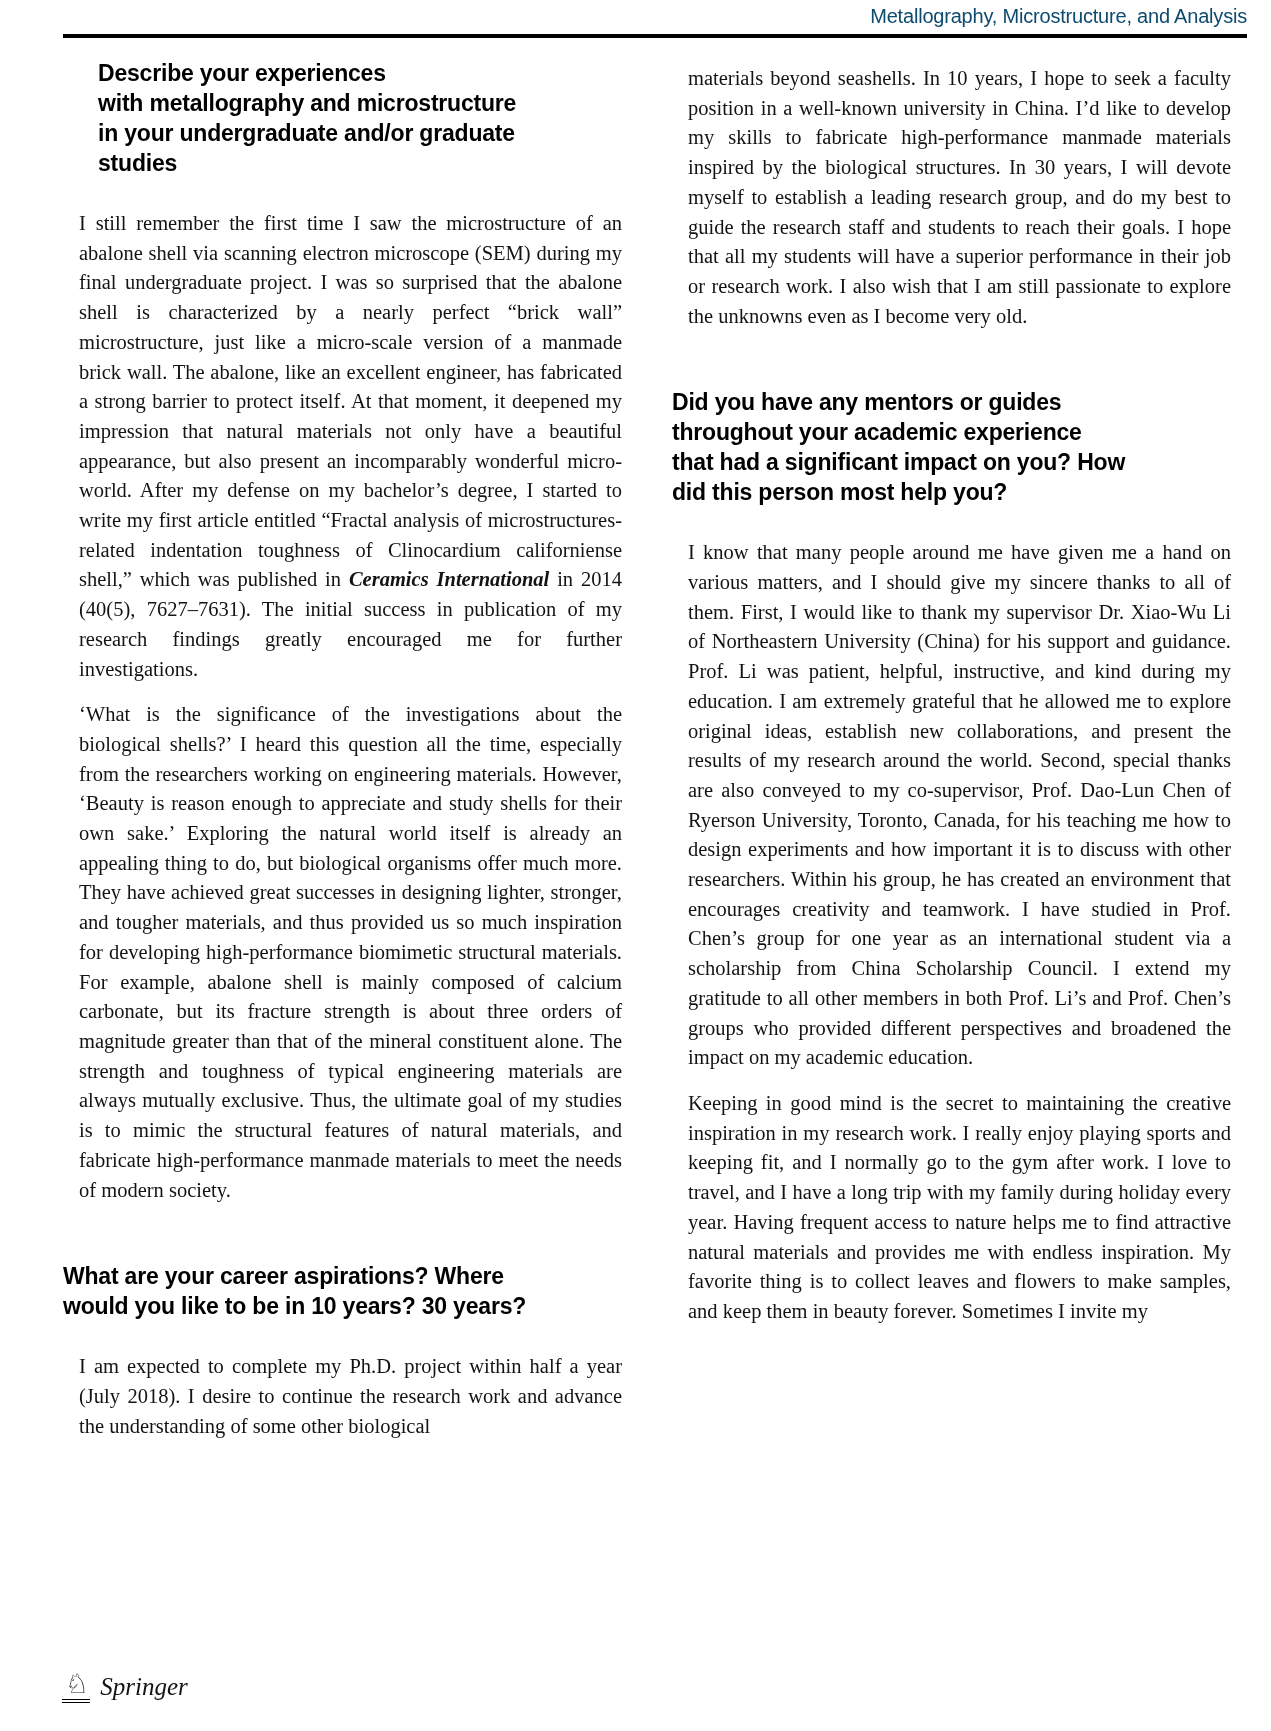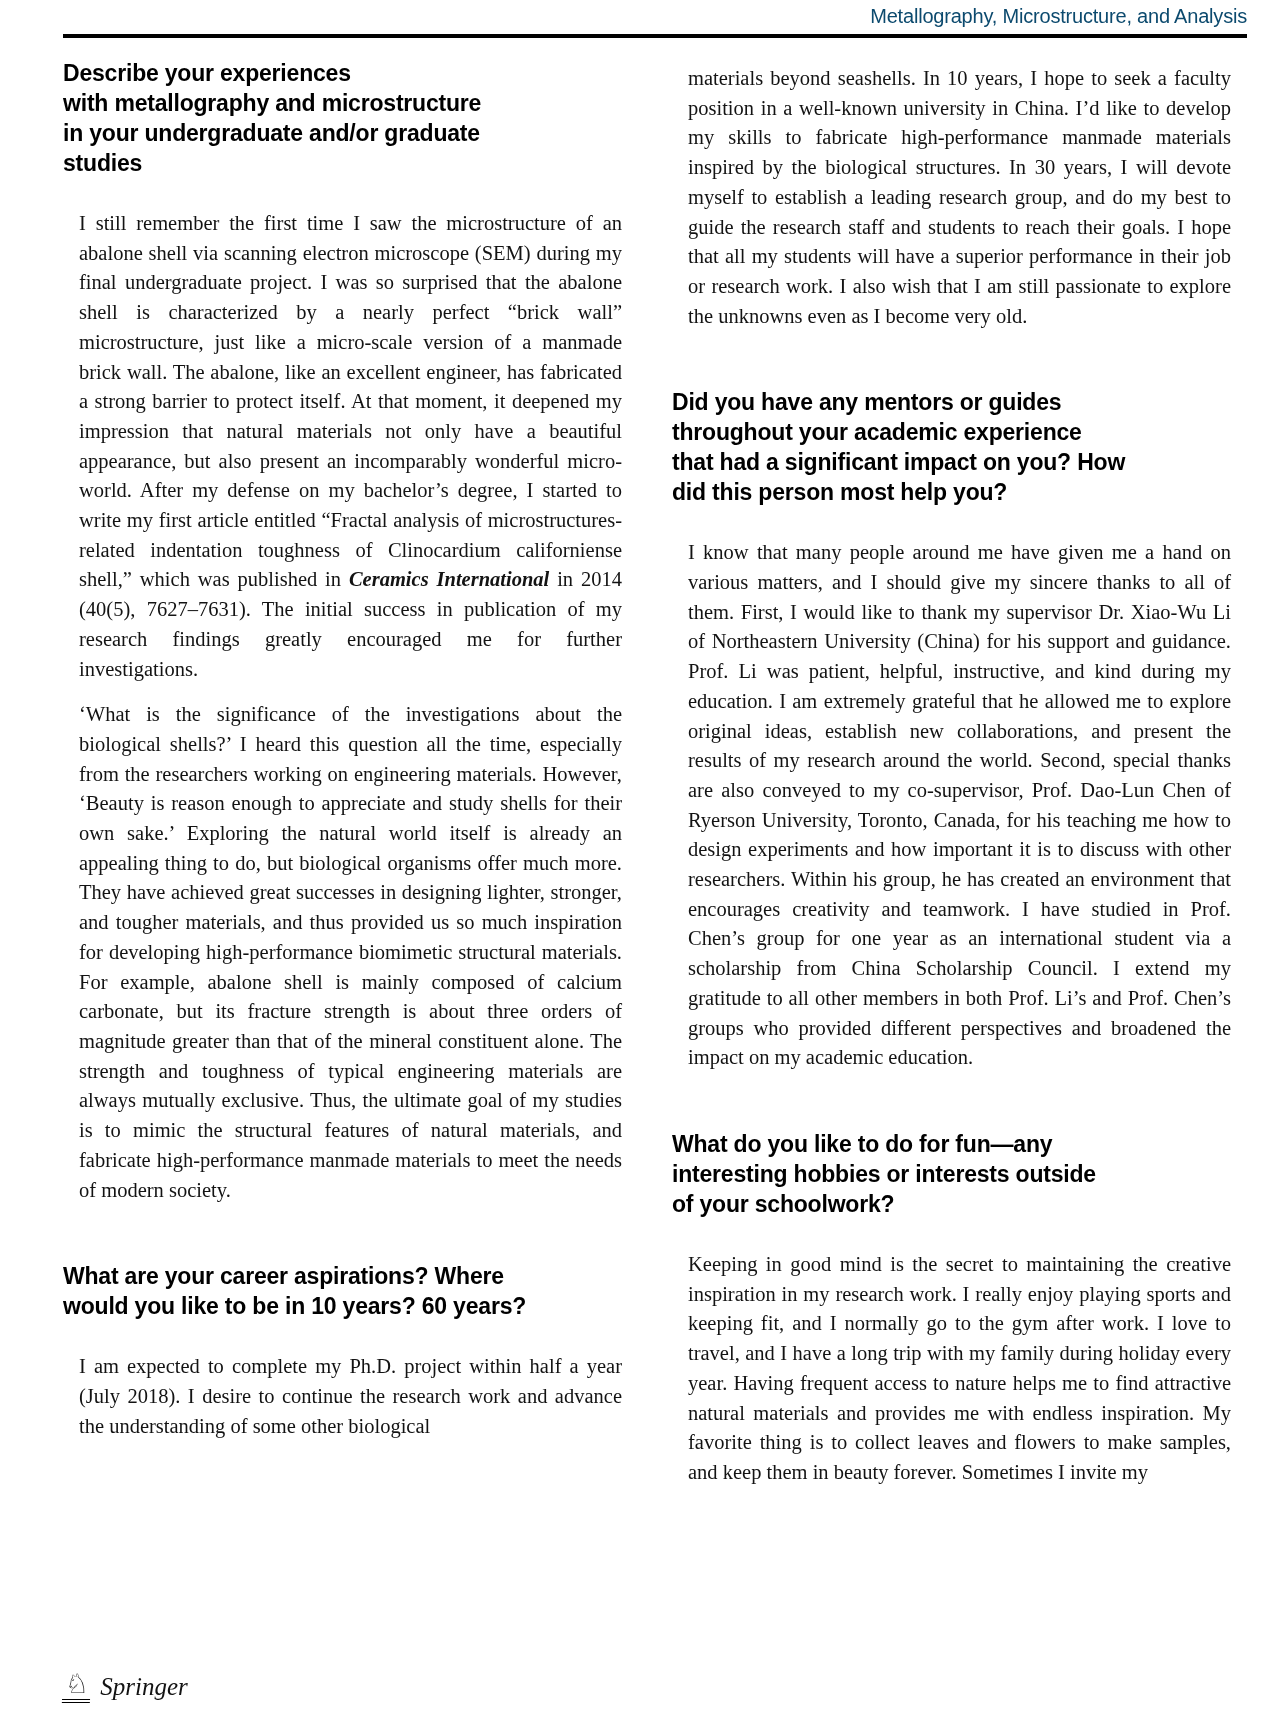--- a/index.html
+++ b/index.html
@@ -39,21 +39,21 @@
   .col { width: 575px; box-sizing: border-box; }
   .question {
     font-family: "Liberation Sans", sans-serif;
     font-weight: bold;
     font-size: 23px; line-height: 30px;
     letter-spacing: -0.2px;
     color: #000;
     white-space: pre-line;
     margin: 56px 0 31px 0;
   }
-  .question.first { margin-top: 0; }
+  .question.first { margin-top: 0; margin-left: 35px; }
   .answer {
     font-family: "Liberation Serif", serif;
     font-size: 20.5px; line-height: 29.7px;
     text-align: justify;
     margin: 16px;
   }
   .answer .ital { font-style: italic; font-weight: bold; }
   .col-right .answer.cont-top { margin-top: 6px; }
   
   .publisher-footer {
@@ -88,36 +88,33 @@
     <div class="col col-left">
       <div class="question first">Describe your experiences
 with metallography and microstructure
 in your undergraduate and/or graduate
 studies</div>
       <p class="answer"><span>I still remember the first time I saw the microstructure of an abalone shell via scanning electron microscope (SEM) during my final undergraduate project. I was so surprised that the abalone shell is characterized by a nearly perfect “brick wall” microstructure, just like a micro-scale version of a manmade brick wall. The abalone, like an excellent engineer, has fabricated a strong barrier to protect itself. At that moment, it deepened my impression that natural materials not only have a beautiful appearance, but also present an incomparably wonderful micro-world. After my defense on my bachelor’s degree, I started to write my first article entitled “Fractal analysis of microstructures-related indentation toughness of Clinocardium californiense shell,” which was published in </span><span class="ital">Ceramics International</span><span> in 2014 (40(5), 7627–7631). The initial success in publication of my research findings greatly encouraged me for further investigations.</span></p>
 
       <p class="answer">‘What is the significance of the investigations about the biological shells?’ I heard this question all the time, especially from the researchers working on engineering materials. However, ‘Beauty is reason enough to appreciate and study shells for their own sake.’ Exploring the natural world itself is already an appealing thing to do, but biological organisms offer much more. They have achieved great successes in designing lighter, stronger, and tougher materials, and thus provided us so much inspiration for developing high-performance biomimetic structural materials. For example, abalone shell is mainly composed of calcium carbonate, but its fracture strength is about three orders of magnitude greater than that of the mineral constituent alone. The strength and toughness of typical engineering materials are always mutually exclusive. Thus, the ultimate goal of my studies is to mimic the structural features of natural materials, and fabricate high-performance manmade materials to meet the needs of modern society.</p>
 
       <div class="question">What are your career aspirations? Where
-would you like to be in 10 years? 60 years?</div>
+would you like to be in 10 years? 30 years?</div>
       <p class="answer">I am expected to complete my Ph.D. project within half a year (July 2018). I desire to continue the research work and advance the understanding of some other biological</p>
     </div>
 
     <div class="col col-right">
       <p class="answer cont-top">materials beyond seashells. In 10 years, I hope to seek a faculty position in a well-known university in China. I’d like to develop my skills to fabricate high-performance manmade materials inspired by the biological structures. In 30 years, I will devote myself to establish a leading research group, and do my best to guide the research staff and students to reach their goals. I hope that all my students will have a superior performance in their job or research work. I also wish that I am still passionate to explore the unknowns even as I become very old.</p>
 
       <div class="question">Did you have any mentors or guides
 throughout your academic experience
 that had a significant impact on you? How
 did this person most help you?</div>
       <p class="answer">I know that many people around me have given me a hand on various matters, and I should give my sincere thanks to all of them. First, I would like to thank my supervisor Dr. Xiao-Wu Li of Northeastern University (China) for his support and guidance. Prof. Li was patient, helpful, instructive, and kind during my education. I am extremely grateful that he allowed me to explore original ideas, establish new collaborations, and present the results of my research around the world. Second, special thanks are also conveyed to my co-supervisor, Prof. Dao-Lun Chen of Ryerson University, Toronto, Canada, for his teaching me how to design experiments and how important it is to discuss with other researchers. Within his group, he has created an environment that encourages creativity and teamwork. I have studied in Prof. Chen’s group for one year as an international student via a scholarship from China Scholarship Council. I extend my gratitude to all other members in both Prof. Li’s and Prof. Chen’s groups who provided different perspectives and broadened the impact on my academic education.</p>
 
-      <div class="question">What do you like to do for fun—any
-interesting hobbies or interests outside
-of your schoolwork?</div>
       <p class="answer">Keeping in good mind is the secret to maintaining the creative inspiration in my research work. I really enjoy playing sports and keeping fit, and I normally go to the gym after work. I love to travel, and I have a long trip with my family during holiday every year. Having frequent access to nature helps me to find attractive natural materials and provides me with endless inspiration. My favorite thing is to collect leaves and flowers to make samples, and keep them in beauty forever. Sometimes I invite my</p>
     </div>
 
   </div>
 
 </div>
 
 <div class="publisher-footer">
   <span class="knight">♘</span>
   <span class="publisher-name">Springer</span>

